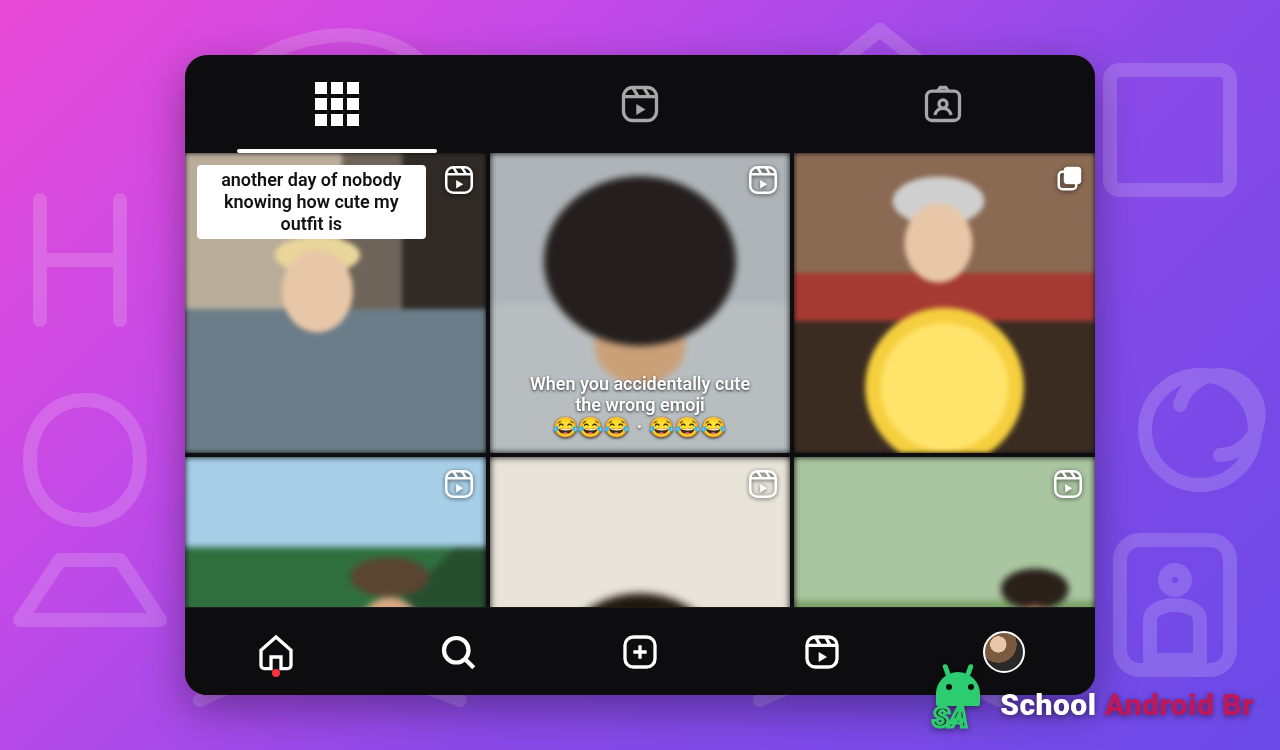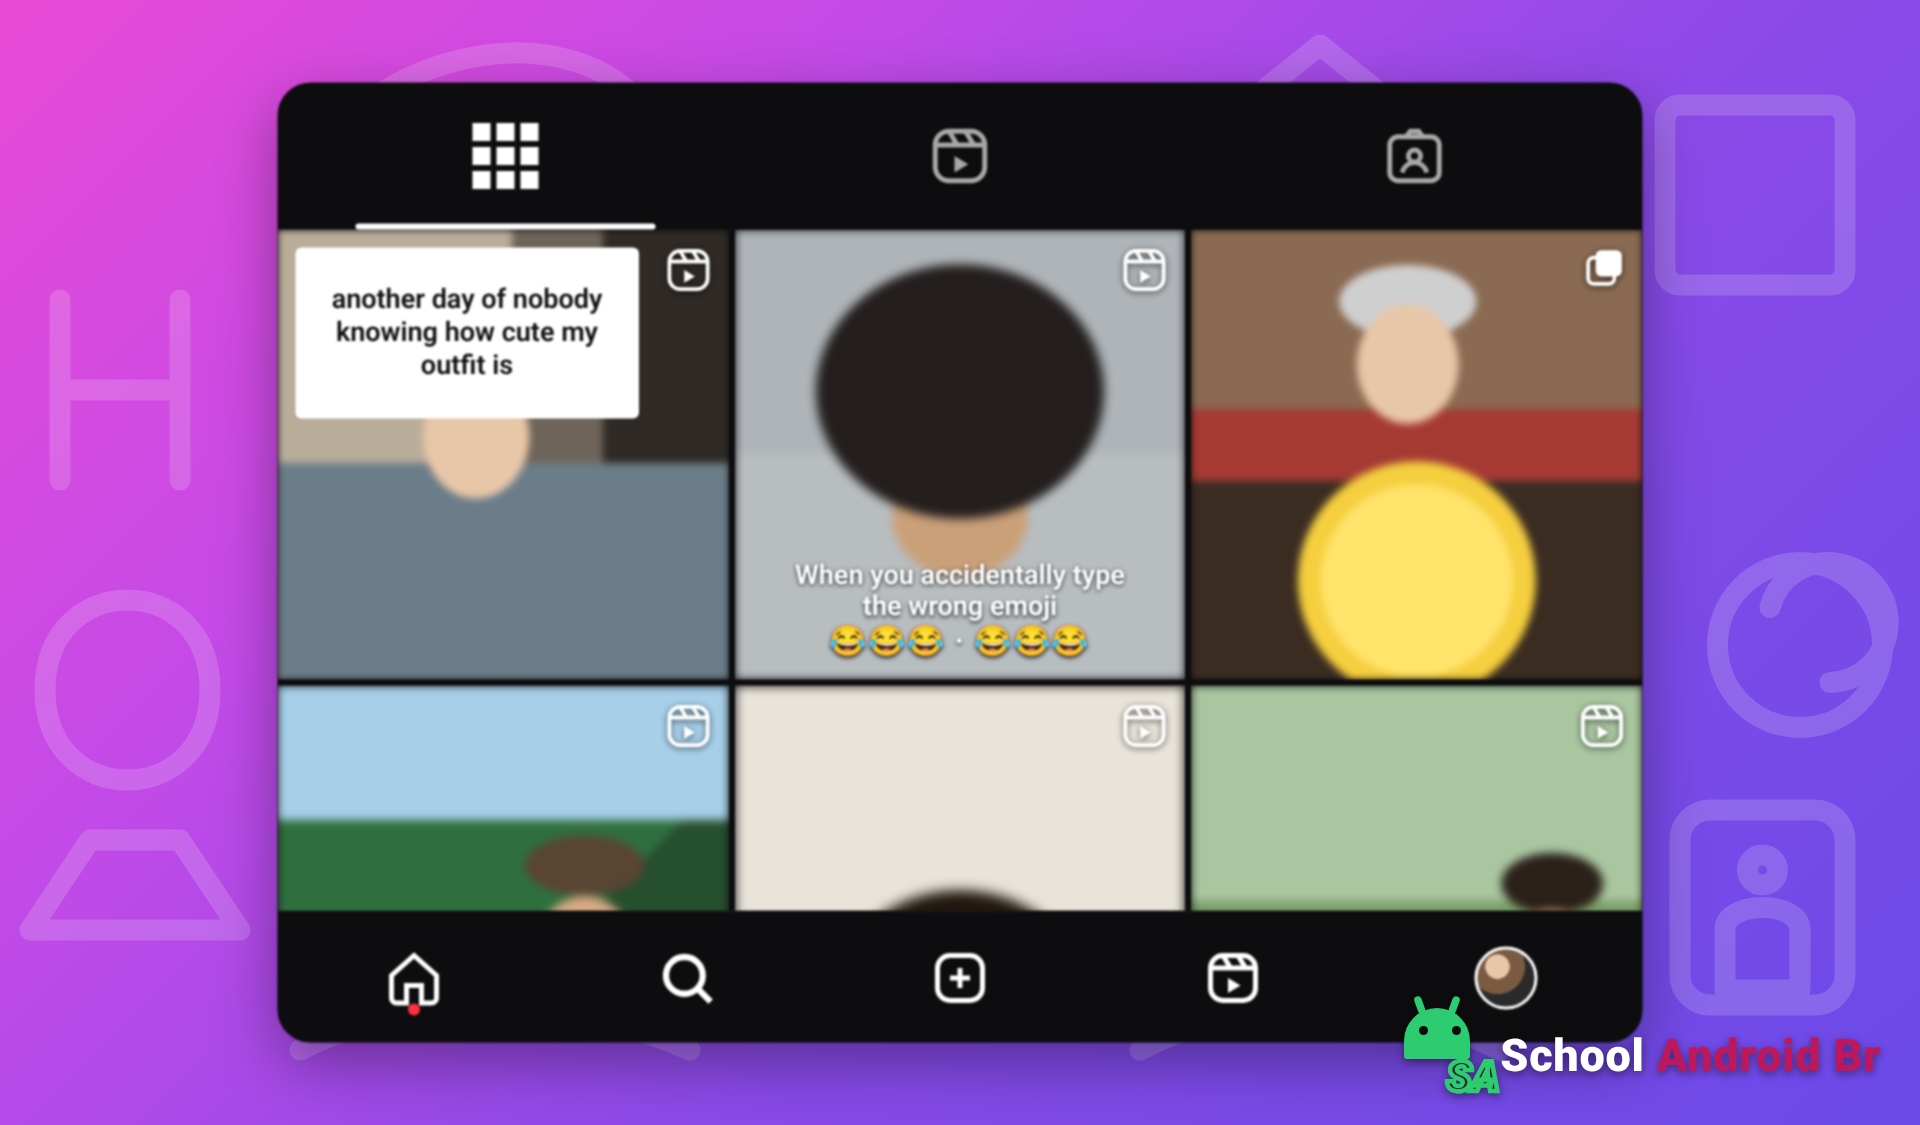--- a/index.html
+++ b/index.html
@@ -70,21 +70,21 @@
     position:relative; overflow:hidden; cursor:pointer;
   }
   .post .scene{ position:absolute; inset:0; }
   .post .badge{
     position:absolute; top:10px; right:10px;
     color:#fff; filter: drop-shadow(0 1px 2px rgba(0,0,0,.6));
   }
   .caption-top{
     position:absolute; top:12px; left:12px; right:60px;
     background:#fff; color:#111; font-weight:600;
-    font-size:18px; line-height:1.22; padding:24px 10px; border-radius:4px;
+    font-size:18px; line-height:1.22; padding:4px 10px; border-radius:4px;
     text-align:center;
   }
   .caption-bottom{
     position:absolute; bottom:14px; left:10%; right:10%;
     color:#fff; font-weight:600; font-size:18px; text-align:center;
     text-shadow:0 1px 3px rgba(0,0,0,.8);
   }
   .caption-bottom .emoji-row{ font-size:20px; letter-spacing:1px; }
 
   
@@ -119,21 +119,21 @@
   .watermark .head::before, .watermark .head::after{
     content:""; position:absolute; top:-8px; width:5px; height:12px; background:#2ecc71; border-radius:3px;
   }
   .watermark .head::before{ left:8px; transform:rotate(-20deg); }
   .watermark .head::after{ right:8px; transform:rotate(20deg); }
   .watermark .eyes{ position:absolute; top:12px; left:10px; display:flex; gap:16px; }
   .watermark .eyes span{ width:6px; height:6px; background:#0b0b0b; border-radius:50%; }
   .watermark .sa{
     position:absolute; bottom:2px; left:6px;
     font-style:italic; font-weight:900; font-size:28px;
-    color:#2c2c2c;margin-left:32px; -webkit-text-stroke:3px #2ecc71;
+    color:#2c2c2c; -webkit-text-stroke:3px #2ecc71;
   }
   .watermark-text{ font-weight:900; font-size:30px; letter-spacing:.5px; }
   .wm-a{ color:#fff; }
   .wm-b{ color:#be185d; }
 
   
   .p1 .scene{
     background:
       radial-gradient(ellipse 60px 70px at 44% 46%, #e8c7a8 0 58%, transparent 60%),
       radial-gradient(ellipse 70px 30px at 44% 34%, #e9d69a 0 60%, transparent 62%),
@@ -248,21 +248,21 @@
           <rect x="3" y="3" width="18" height="18" rx="5"></rect>
             <path d="M3 8h18M8 3l3 5M14 3l3 5"></path>
             <path d="M10 12l5 3-5 3v-6z" fill="#fff" stroke="none"></path>
         </svg>
       </span>
     </div>
 
     <div class="post p2">
       <div class="scene"></div>
       <div class="caption-bottom">
-        <div>When you accidentally type the wrong emoji</div>
+        <div>When you accidentally cute the wrong emoji</div>
         <div class="emoji-row">😂😂😂 · 😂😂😂</div>
       </div>
       <span class="badge">
         <svg width="34" height="34" viewBox="0 0 24 24" fill="none" stroke="#fff" stroke-width="1.8">
           <rect x="3" y="3" width="18" height="18" rx="5"></rect>
             <path d="M3 8h18M8 3l3 5M14 3l3 5"></path>
             <path d="M10 12l5 3-5 3v-6z" fill="#fff" stroke="none"></path>
         </svg>
       </span>
     </div>

